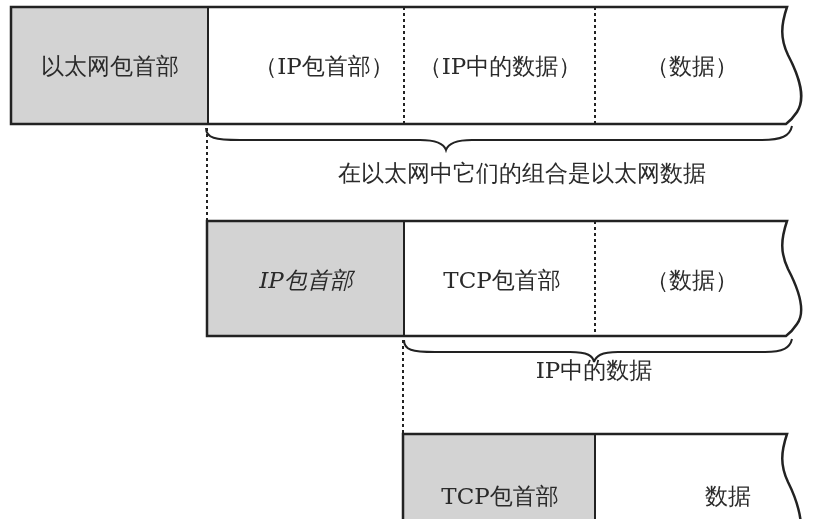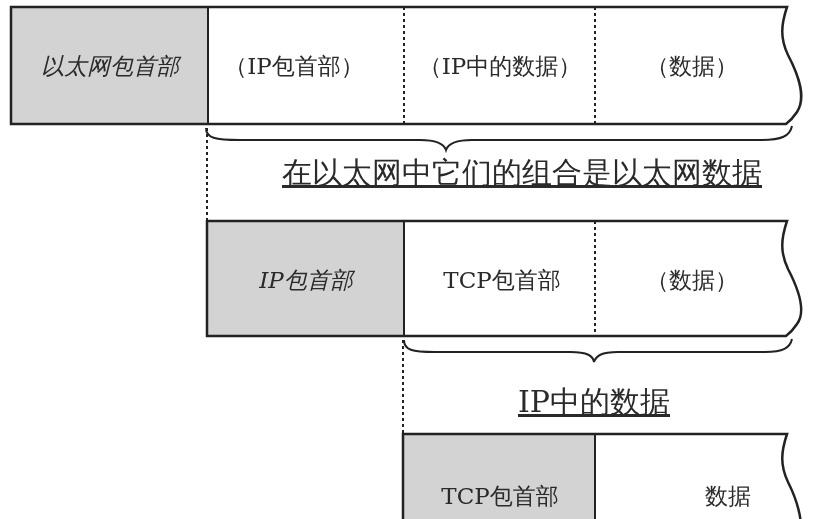--- a/index.html
+++ b/index.html
@@ -1,21 +1,21 @@
 <!DOCTYPE html>
 <html><head>
   <meta charset="utf-8">
   <style>
     html, body { margin: 0; padding: 0; background: #ffffff; }
     body { width: 817px; height: 519px; position: relative; overflow: hidden;
            font-family: "DejaVu Serif", "Liberation Serif", serif; color: #222; }
     svg.lines { position: absolute; left: 0; top: 0; }
     .lbl { position: absolute; transform: translate(-50%, -50%); white-space: nowrap;
            font-size: 23px; line-height: 1; color: #2a2a2a; }
-    .cap { font-size: 30px; text-decoration: underline; }
+    .cap { font-size: 23px; }
   </style>
 </head>
 <body>
 
 <svg class="lines" width="817" height="519" viewBox="0 0 817 519">
 
   <g>
     <rect x="11" y="7" width="197" height="117" fill="#d3d3d3" stroke="none"></rect>
     <path d="M11,7 L787,7 C781,25 780,38 788,55 C800,78 806,98 797,112 C793,118 790,121 786,124 L11,124 Z" fill="none" stroke="#222" stroke-width="2.5"></path>
     <line x1="208" y1="7" x2="208" y2="124" stroke="#222" stroke-width="2"></line>
@@ -36,27 +36,27 @@
   <path d="M404,340 C404,350 412,352 435,352 L570,352 C588,352 593,356 594,362 C596,356 601,352 618,352 L765,352 C783,352 790,348 792,339" fill="none" stroke="#222" stroke-width="2"></path>
   <line x1="403" y1="340" x2="403" y2="434" stroke="#222" stroke-width="2" stroke-dasharray="3,3"></line>
 
   <g>
     <rect x="403" y="434" width="192" height="90" fill="#d3d3d3" stroke="none"></rect>
     <path d="M403,530 L403,434 L787,434 C781,452 780,465 788,482 C796,498 800,510 801,525" fill="none" stroke="#222" stroke-width="2.5"></path>
     <line x1="595" y1="434" x2="595" y2="530" stroke="#222" stroke-width="2"></line>
   </g>
 </svg>
 
-<div class="lbl" style="left:110px; top:66px;font-style:italic;">以太网包首部</div>
-<div class="lbl" style="left:294px; top:66px;text-align:center;">（IP包首部）</div>
+<div class="lbl" style="left:110px; top:66px;">以太网包首部</div>
+<div class="lbl" style="left:324px; top:66px;text-align:center;">（IP包首部）</div>
 <div class="lbl" style="left:500px; top:66px;">（IP中的数据）</div>
 <div class="lbl" style="left:692px; top:66px;">（数据）</div>
 
 <div class="lbl cap" style="left:522px; top:173px;">在以太网中它们的组合是以太网数据</div>
 
 <div class="lbl" style="left:306px; top:280px;font-style:italic;">IP包首部</div>
 <div class="lbl" style="left:502px; top:280px;">TCP包首部</div>
 <div class="lbl" style="left:692px; top:280px;">（数据）</div>
 
-<div class="lbl cap" style="left:594px; top:402px;">IP中的数据</div>
+<div class="lbl cap" style="left:594px; top:370px;">IP中的数据</div>
 
 <div class="lbl" style="left:500px; top:496px;">TCP包首部</div>
 <div class="lbl" style="left:728px; top:496px;">数据</div>
 
 </body></html>

